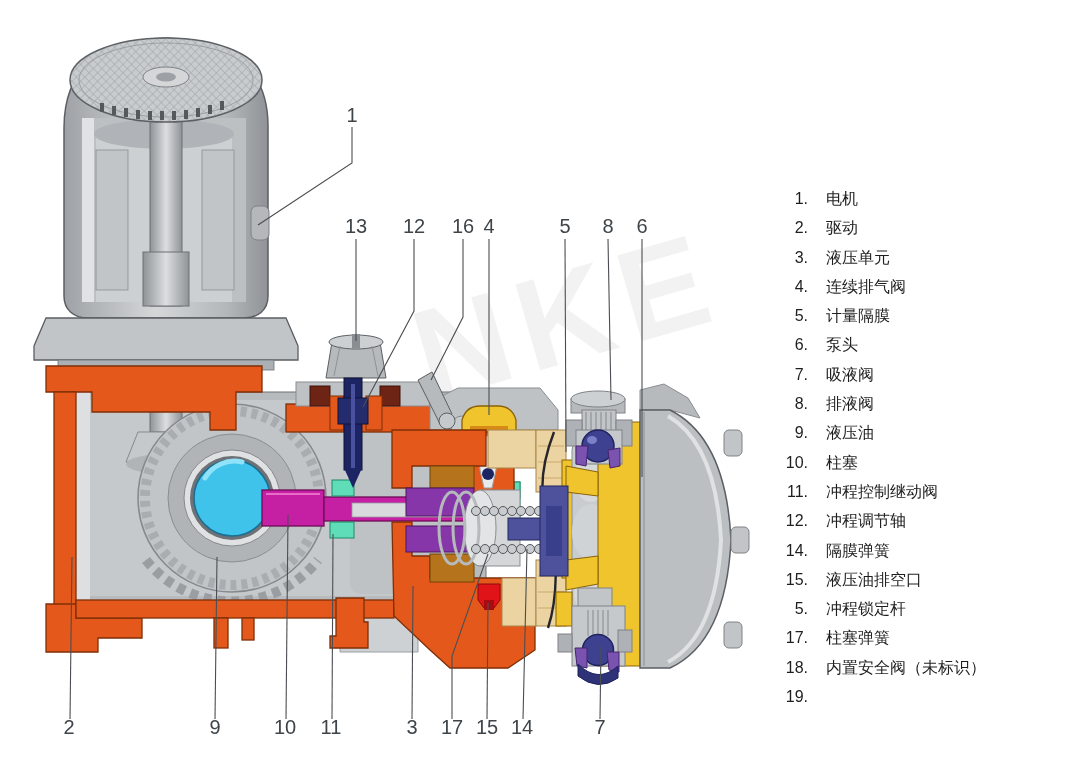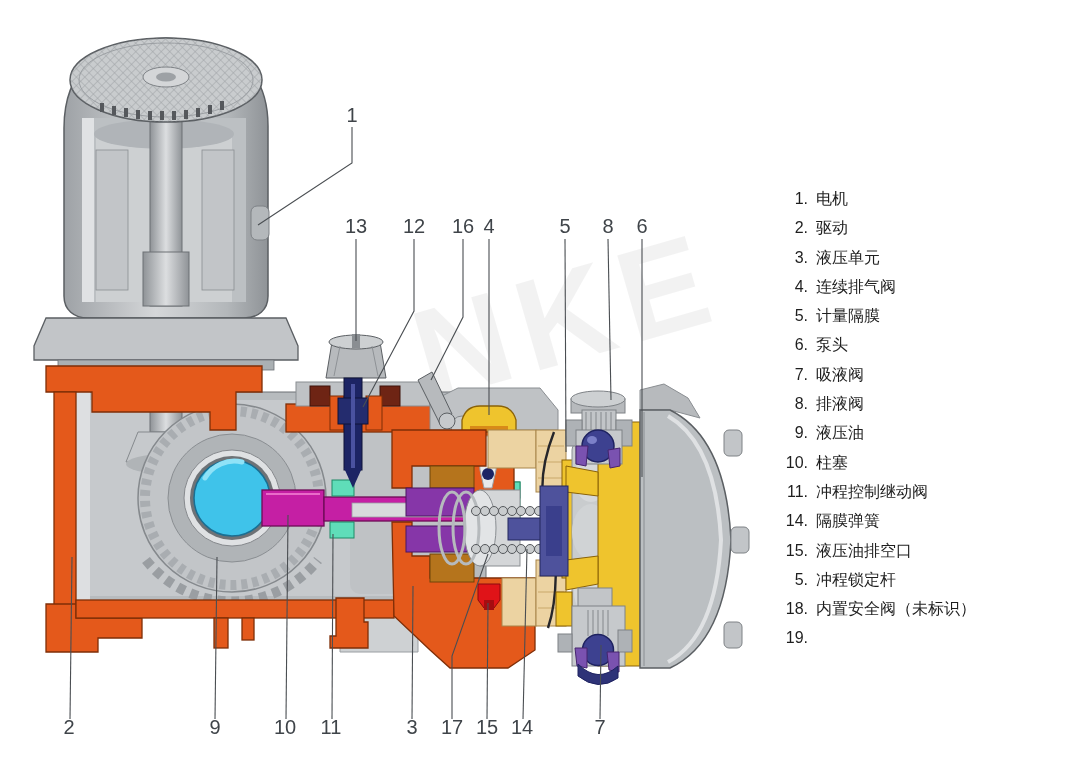--- a/index.html
+++ b/index.html
@@ -7,21 +7,21 @@
     position:relative;width:1067px;height:783px;background:#ffffff;overflow:hidden;
     font-family:"Liberation Sans","DejaVu Sans",sans-serif;
   }
   .diagram-svg{position:absolute;left:0;top:0;}
   .legend{
     position:absolute;left:776px;top:184px;width:284px;
     font-size:16px;color:#1e1e1e;
   }
   .legend-row{display:flex;align-items:center;height:29.3px;line-height:29.3px;}
   .legend-num{width:32px;text-align:right;flex:0 0 32px;}
-  .legend-label{margin-left:8px;white-space:nowrap;}
+  .legend-label{margin-left:18px;white-space:nowrap;}
   .co{font-size:20px;fill:#3f4449;}
   .ld{stroke:#4a4e52;stroke-width:1.1;fill:none;}
 </style>
 </head>
 <body>
 
 <div class="stage">
 
 <svg class="diagram-svg" width="760" height="783" viewBox="0 0 760 783">
   <defs>
@@ -354,32 +354,40 @@
       </div>
   <div class="legend-row">
         <span class="legend-num">10.</span>
         <span class="legend-label">柱塞</span>
       </div>
   <div class="legend-row">
         <span class="legend-num">11.</span>
         <span class="legend-label">冲程控制继动阀</span>
       </div>
   <div class="legend-row">
+        <span class="legend-num">12.</span>
+        <span class="legend-label">冲程调节轴</span>
+      </div>
+  <div class="legend-row">
         <span class="legend-num">14.</span>
         <span class="legend-label">隔膜弹簧</span>
       </div>
   <div class="legend-row">
         <span class="legend-num">15.</span>
         <span class="legend-label">液压油排空口</span>
       </div>
   <div class="legend-row">
         <span class="legend-num">5.</span>
         <span class="legend-label">冲程锁定杆</span>
       </div>
   <div class="legend-row">
+        <span class="legend-num">17.</span>
+        <span class="legend-label">柱塞弹簧</span>
+      </div>
+  <div class="legend-row">
         <span class="legend-num">18.</span>
         <span class="legend-label">内置安全阀（未标识）</span>
       </div>
   <div class="legend-row">
         <span class="legend-num">19.</span>
       </div>
 </div>
 
 </div>
 

